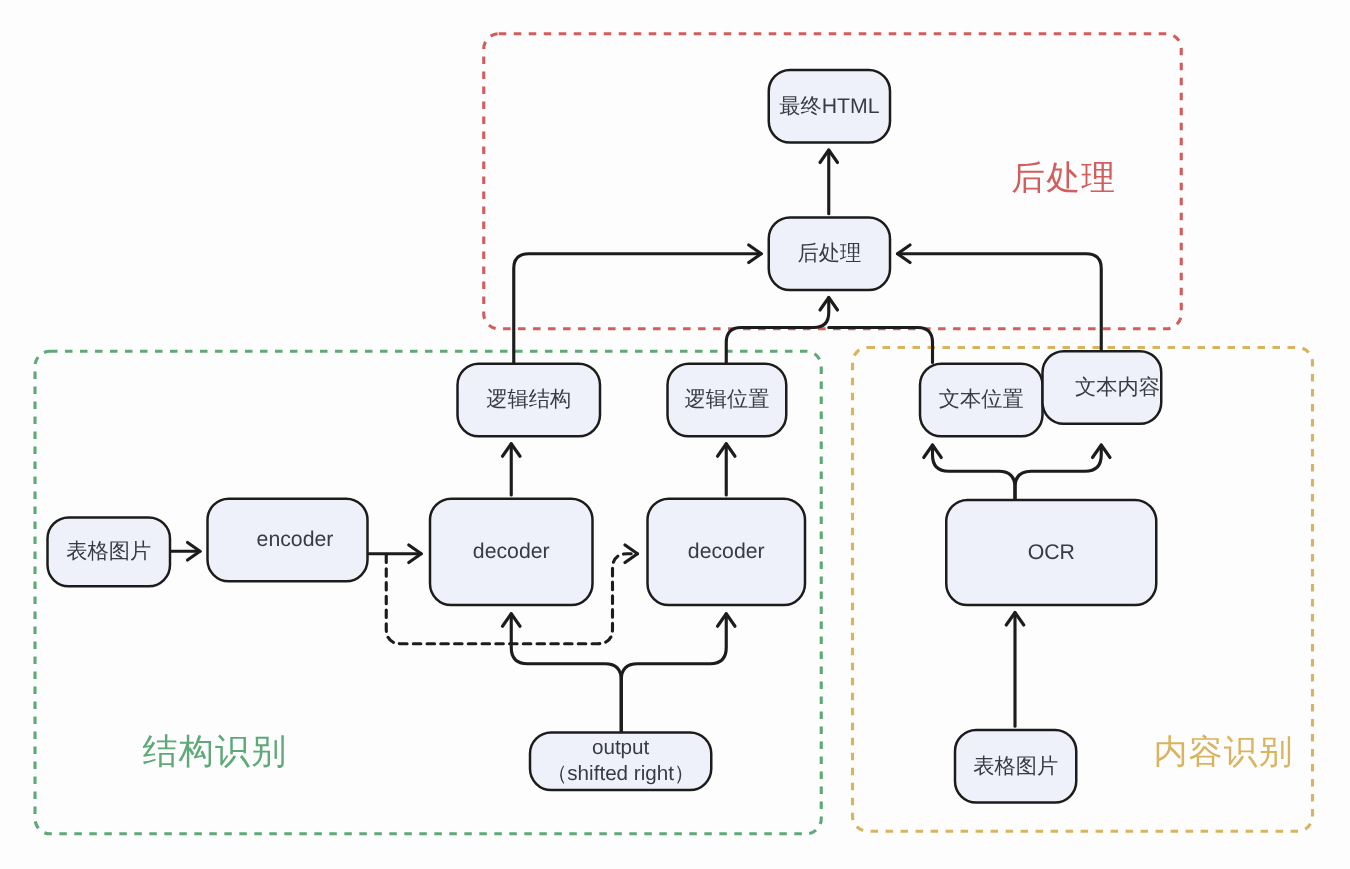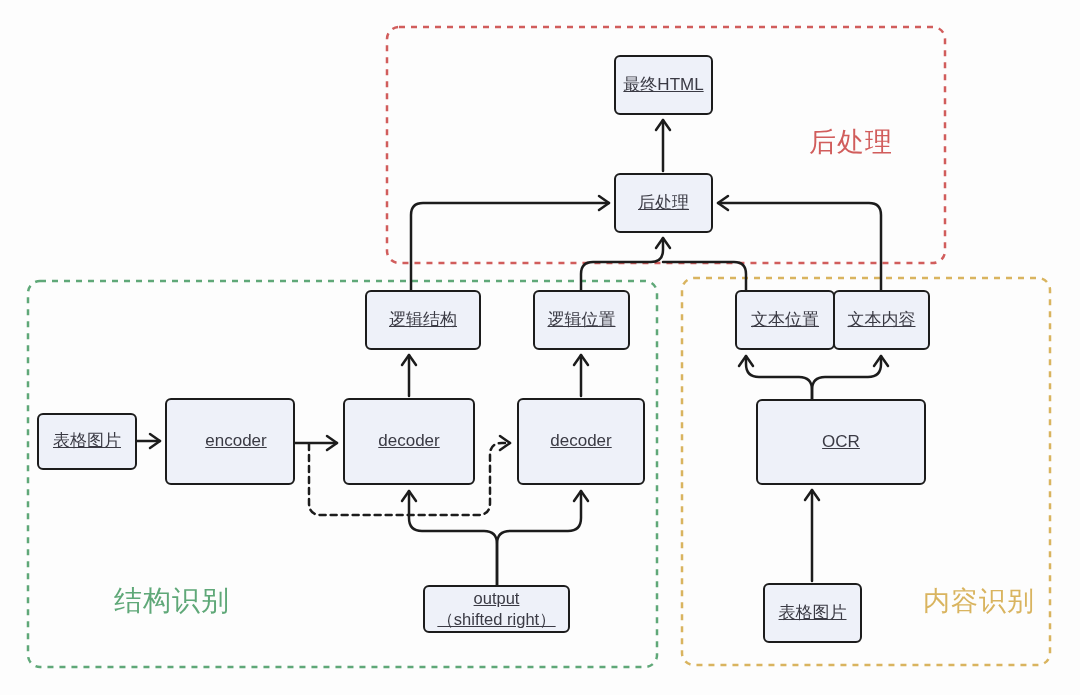--- a/index.html
+++ b/index.html
@@ -23,24 +23,24 @@
   .region-rect.content{stroke:var(--region-content);}
   .arrow{fill:none;stroke:var(--line);stroke-width:2.5px;stroke-linecap:round;stroke-linejoin:round;}
   .arrow.dashed{stroke-dasharray:6 5;}
   #arrowhead path{fill:none;stroke:var(--line);stroke-width:2.5px;stroke-linecap:round;stroke-linejoin:round;}
 
   
   .node{
     position:absolute;box-sizing:border-box;
     background:var(--node-fill);
     border:2.5px solid var(--line);
-    border-radius:6px;
+    border-radius:18px;
     display:flex;flex-direction:column;align-items:center;justify-content:center;
     color:var(--node-text);font-size:17px;line-height:1.3;
-    text-align:center;white-space:nowrap;text-decoration:underline;
+    text-align:center;white-space:nowrap;
   }
   .node.small{font-size:16.5px;}
 
   
   .region-label{position:absolute;font-size:27px;letter-spacing:1px;white-space:nowrap;}
   .region-label.post{color:var(--region-post);}
   .region-label.structure{color:var(--region-structure);font-size:28px;}
   .region-label.content{color:var(--region-content);}
 </style>
 </head>
@@ -92,29 +92,29 @@
   </div>
 
   <div class="node" style="left:533px;top:290px;width:97px;height:60px;">
     <span>逻辑位置</span>
   </div>
 
   <div class="node" style="left:695px;top:290px;width:100px;height:60px;margin-left:40px;">
     <span>文本位置</span>
   </div>
 
-  <div class="node" style="left:833px;top:290px;width:97px;height:60px;">
+  <div class="node" style="left:833px;top:280px;width:97px;height:60px;align-items:flex-end;">
     <span>文本内容</span>
   </div>
 
   <div class="node" style="left:37px;top:413px;width:100px;height:57px;">
     <span>表格图片</span>
   </div>
 
-  <div class="node" style="left:165px;top:398px;width:130px;height:87px;padding-left:12px;">
+  <div class="node" style="left:165px;top:398px;width:130px;height:68px;padding-left:12px;">
     <span>encoder</span>
   </div>
 
   <div class="node" style="left:343px;top:398px;width:132px;height:87px;">
     <span>decoder</span>
   </div>
 
   <div class="node" style="left:517px;top:398px;width:128px;height:87px;">
     <span>decoder</span>
   </div>

